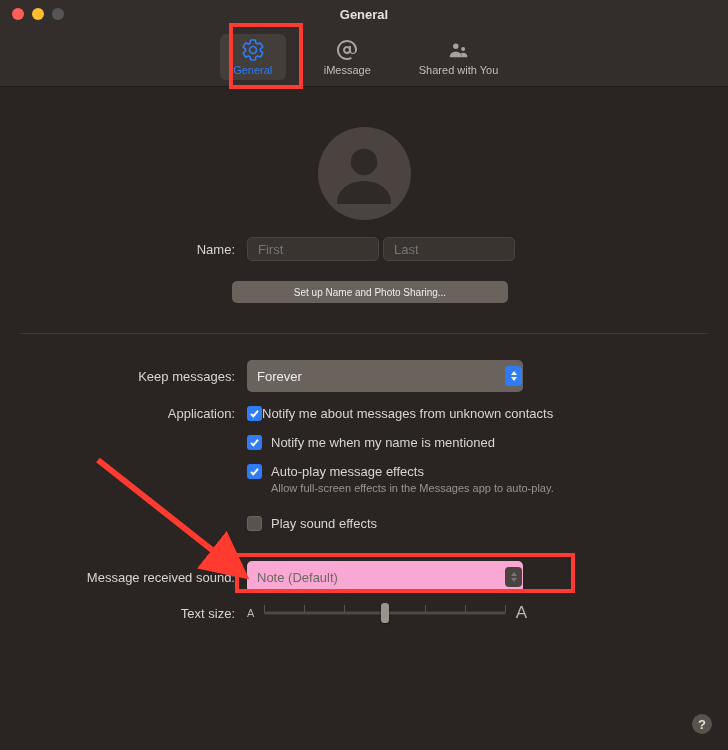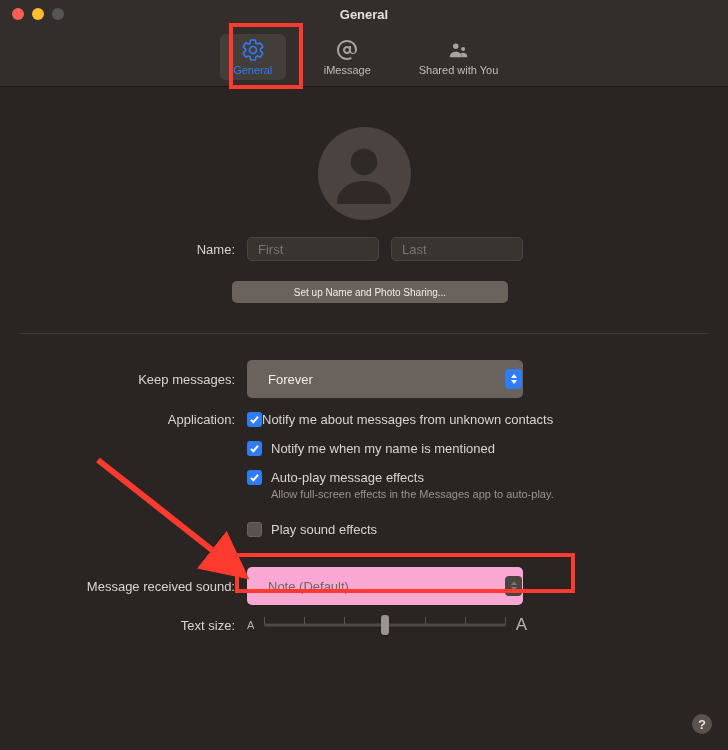--- a/index.html
+++ b/index.html
@@ -118,21 +118,21 @@
     .txt-input {
       background: #3a3431;
       border: 1px solid #4a4340;
       border-radius: 5px;
       padding: 3px 10px;
       font-size: 13px;
       color: #9a938e;
       width: 132px;
       height: 24px;
     }
-    .name-inputs { display: flex; gap: 12px; }
+    .name-inputs { display: flex; gap: 4px; }
     .btn {
       background: #6a625d;
       border: none;
       border-radius: 5px;
       padding: 3px 14px;
       font-size: 10px;
       color: #f0ece9;
       cursor: pointer;
       height: 22px;
     }
@@ -143,25 +143,25 @@
     }
     .divider {
       border: none;
       border-top: 1px solid #403a37;
       margin: 30px 20px 0 20px;
     }
     .select {
       background: #6a625d;
       border-radius: 5px;
       width: 276px;
-      height: 38px;
+      height: 32px;
       display: flex;
       align-items: center;
       justify-content: space-between;
-      padding: 0 1px 0 21px;
+      padding: 0 1px 0 10px;
       font-size: 13px;
       color: #f0ece9;
       cursor: pointer;
     }
     .select.disabled {
       background: #f9a8d4;
       color: #6e6762;
       cursor: default;
     }
     .select-arrows {

